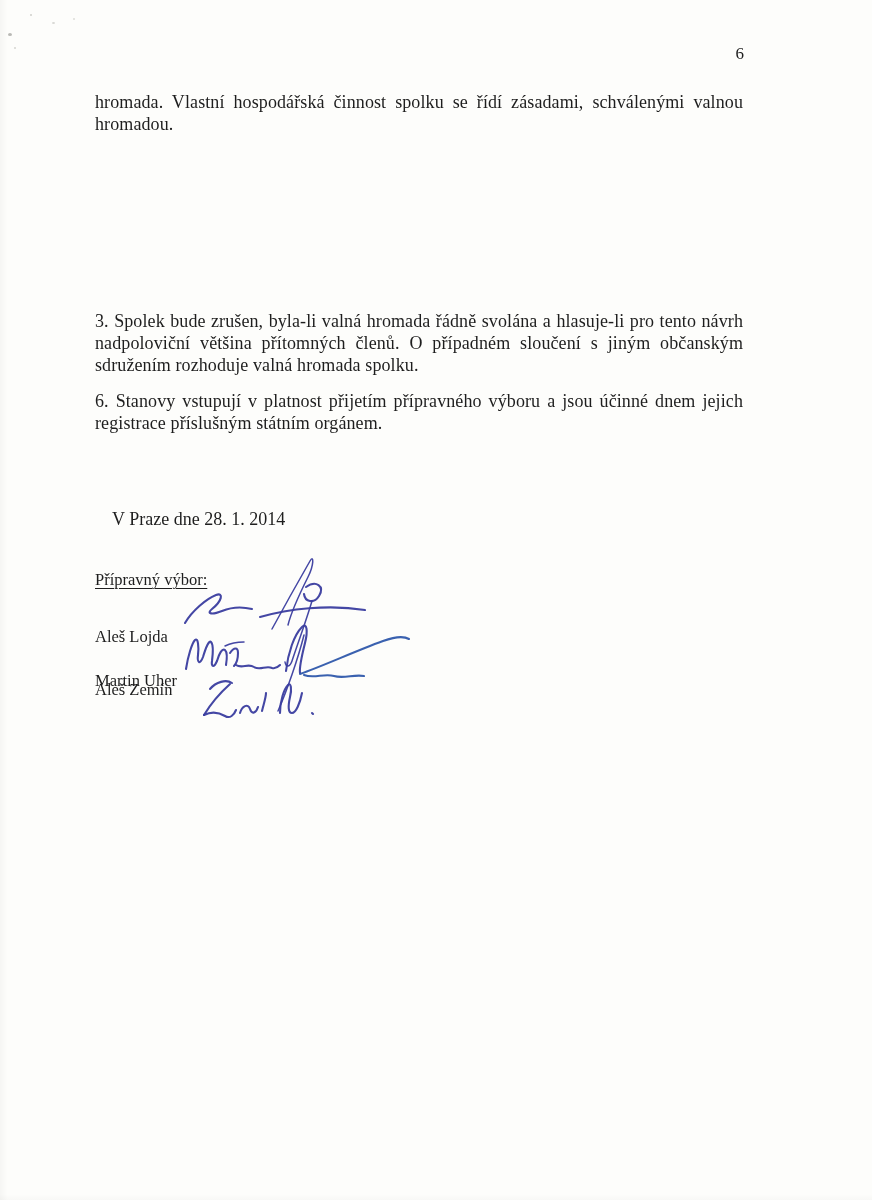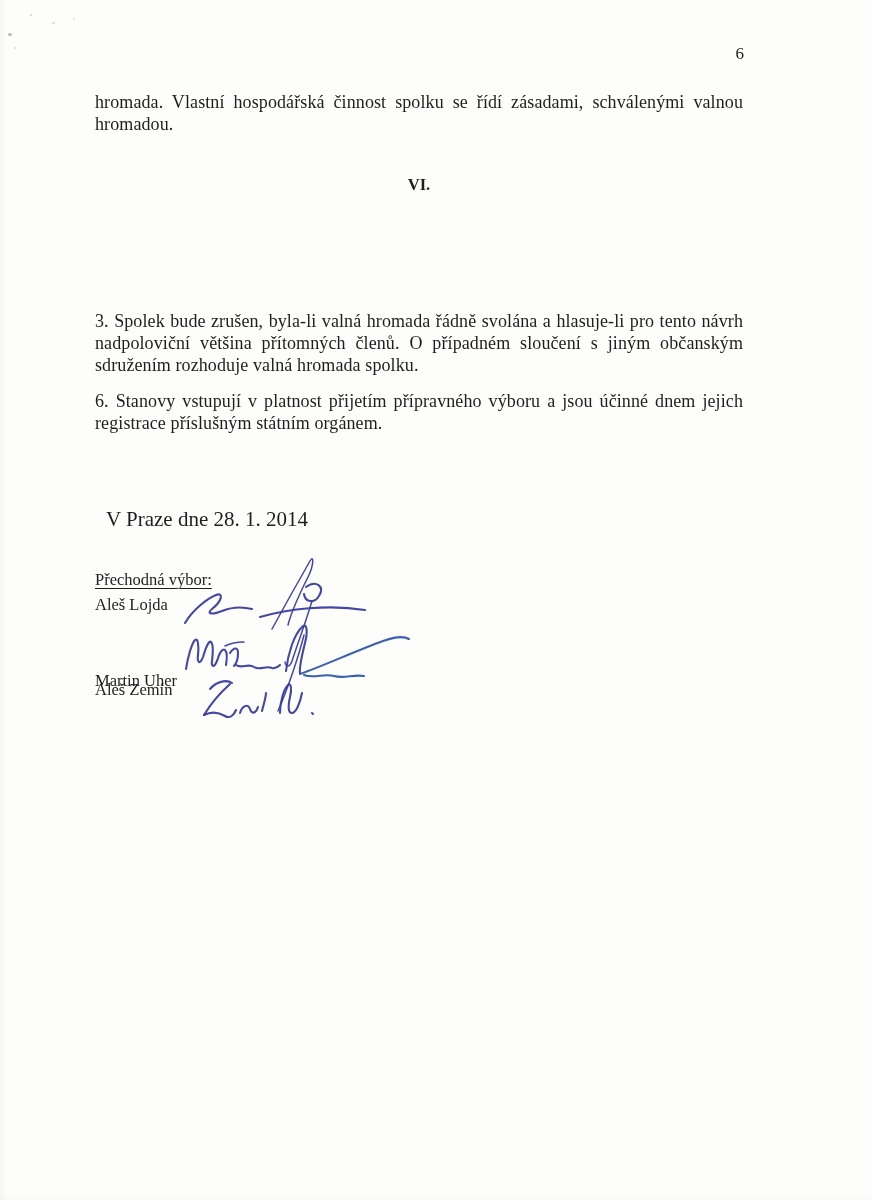--- a/index.html
+++ b/index.html
@@ -33,35 +33,35 @@
   .pagenum{
     position:absolute;top:43px;left:0;width:744px;
     text-align:right;font-size:17px;line-height:22px;
   }
   .heading{
     position:absolute;left:95px;top:174px;width:648px;
     text-align:center;font-weight:700;font-size:16.5px;line-height:22px;
   }
   .heading span{display:block;}
   .dateline{
-    position:absolute;left:106px;top:508px;
-    font-size:21px;line-height:22px;
+    position:absolute;left:112px;top:508px;
+    font-size:18px;line-height:22px;
   }
   .committee{
     position:absolute;left:95px;top:569px;
     font-size:16.5px;line-height:22px;
     text-decoration:underline;
     text-underline-offset:3px;
     text-decoration-thickness:1.4px;
   }
   .signame{
     position:absolute;left:95px;
     font-size:16.5px;line-height:22px;white-space:nowrap;
   }
-  .signame.n0{top:594px;}
+  .signame.n0{top:626px;}
   .signame.n1{top:670px;}
   .signame.n2{top:679px;}
   .sig-overlay{position:absolute;left:178px;top:543px;width:245px;height:185px;}
   .sig-overlay path{fill:none;stroke:var(--sig);stroke-width:2.1;stroke-linecap:round;stroke-linejoin:round;opacity:.95;}
   .sig-overlay path.thin{stroke-width:1.5;}
   .sig-overlay path.blue{stroke:var(--sig2);}
   .speck{position:absolute;border-radius:50%;pointer-events:none;}
 </style>
 </head>
 <body>
@@ -72,29 +72,28 @@
   <div class="speck" style="left:30px;top:14px;width:2px;height:2px;background:#cfcfcb;"></div>
   <div class="speck" style="left:52px;top:22px;width:3px;height:2px;background:#d8d8d4;"></div>
   <div class="speck" style="left:14px;top:47px;width:2px;height:2px;background:#d4d4d0;"></div>
   <div class="speck" style="left:73px;top:18px;width:2px;height:2px;background:#dcdcd8;"></div>
 
   <div class="pagenum">6</div>
 
   <div class="txt" style="top:91px;">hromada. Vlastní hospodářská činnost spolku se řídí zásadami, schválenými valnou hromadou.</div>
 
   <div class="heading">
-    <span>VI.</span>
   </div>
 
   <div class="txt" style="top:310px;">3. Spolek bude zrušen, byla-li valná hromada řádně svolána a hlasuje-li pro tento návrh nadpoloviční většina přítomných členů. O případném sloučení s jiným občanským sdružením rozhoduje valná hromada spolku.</div>
   <div class="txt" style="top:390px;">6. Stanovy vstupují v platnost přijetím přípravného výboru a jsou účinné dnem jejich registrace příslušným státním orgánem.</div>
 
   <div class="dateline">V Praze dne 28. 1. 2014</div>
 
-  <div class="committee">Přechodná výbor:</div>
+  <div class="committee">Přípravný výbor:</div>
 
   <div class="signame n0">Aleš Lojda</div>
   <div class="signame n1">Martin Uher</div>
   <div class="signame n2">Aleš Zemín</div>
 
   <svg class="sig-overlay" viewBox="0 0 245 185" aria-hidden="true">
 
     <g>
       <path d="M 7 80 C 14 68 28 56 38 52 C 46 49 44 58 34 66 C 28 71 34 72 44 68 C 56 63 66 64 74 66"></path>
       <path class="thin" d="M 94 86 C 106 64 124 32 132 18 C 136 11 136 22 130 34 C 122 50 113 70 110 82"></path>

